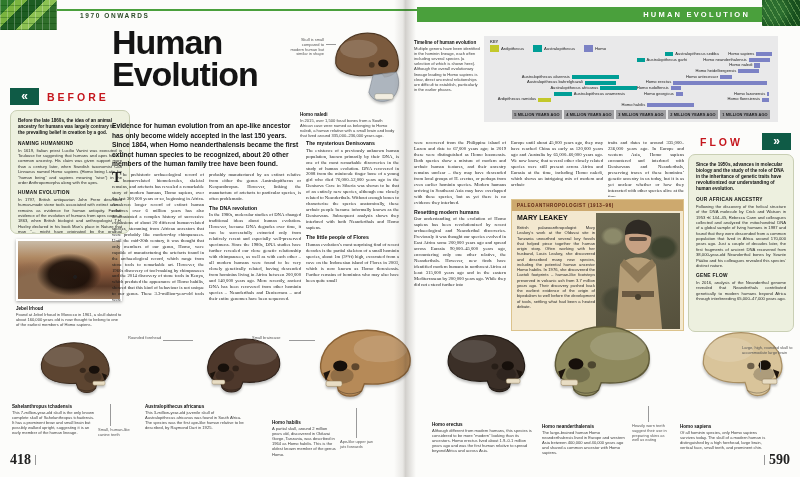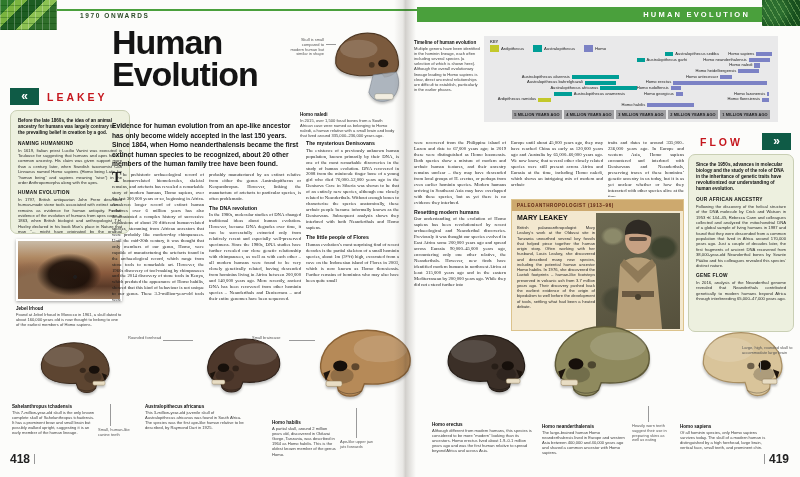--- a/index.html
+++ b/index.html
@@ -88,39 +88,39 @@
   .flip{transform:scaleX(-1);}
   .cr{stroke-width:1.5;}
   .s1 .cr{fill:#5d4531;stroke:#3a2a1e;} .s2 .cr{fill:#4e382b;stroke:#2e211a;}
   .s3 .cr{fill:#b68a58;stroke:#8a6236;} .s4 .cr{fill:#3b2f27;stroke:#241c16;}
   .s5 .cr{fill:#8f8a5e;stroke:#5f5a38;} .s6 .cr{fill:#d9c49a;stroke:#a98f62;}
   .sh1{fill:#fff;opacity:.14;} .sh2{fill:#000;opacity:.2;}
   .eye{fill:#17100b;} .eye2{fill:#17100b;opacity:.55;} .nose{fill:#1d140d;}
   .teeth{fill:#e8ddc4;stroke:#8f7a55;stroke-width:.6;}
   .jawline{fill:none;stroke:rgba(0,0,0,.35);stroke-width:1;}
 
-  .pagenum{font-size:12px;font-weight:bold;color:#222;}
+  .pagenum{font-size:14px;font-weight:bold;color:#222;font-family:Liberation Serif, serif;}
   .pn-bar{width:1px;height:10px;background:#999;}
 
   .fold{left:394px;top:0;width:22px;height:477px;
     background:linear-gradient(90deg,rgba(0,0,0,0) 0%,rgba(60,50,40,.10) 40%,rgba(60,50,40,.22) 52%,rgba(0,0,0,0) 100%);}
 </style>
 </head>
 <body>
 
 <div class="spread" data-interactable="false">
 
   <div class="abs deco-tl" data-interactable="false"></div>
   <div class="abs top-rule" data-interactable="false"></div>
   <div class="abs era-label" data-interactable="false">1970 ONWARDS</div>
   <div class="abs banner" data-interactable="false">HUMAN EVOLUTION</div>
   <div class="abs deco-tr" data-interactable="false"></div>
 
   <div class="abs chev-box" style="left:10px;top:88px;" data-interactable="false">«</div>
-  <div class="abs badge-label" style="left:47px;top:91px;" data-interactable="false">LEAKEY</div>
+  <div class="abs badge-label" style="left:47px;top:91px;" data-interactable="false">BEFORE</div>
 
   <div class="abs panel" style="left:10px;top:110px;width:120px;height:124px;" data-interactable="false">
     <div class="panel-intro" data-interactable="false">Before the late 1860s, the idea of an animal ancestry for humans was largely contrary to the prevailing belief in creation by a god.</div>
     <div class="panel-h" data-interactable="false">NAMING HUMANKIND</div>
     <div class="panel-p" data-interactable="false">In 1619, Italian priest Lucilio Vanini was executed in Toulouse for suggesting that humans and apes have a common ancestry. His claim was given support more than a century later, when Swedish taxonomist Carl Linnaeus named Homo sapiens (Homo being Latin for “human being” and sapiens meaning “wise”) in the order Anthropomorpha along with the apes.</div>
     <div class="panel-h" data-interactable="false">HUMAN EVOLUTION</div>
     <div class="panel-p" data-interactable="false">In 1797, British antiquarian John Frere described human-made stone tools associated with extinct animal remains as evidence for human antiquity. Further evidence of the evolution of humans from apes came in 1863, when British biologist and anthropologist T.H. Huxley declared in his book Man’s place in Nature that man “… might have originated by the gradual modification of a man-like ape”.</div>
   </div>
 
   <div class="abs photo-jebel" data-interactable="false"></div>
@@ -381,16 +381,16 @@
     <div class="cap-text" data-interactable="false">Of all hominin species, only Homo sapiens survives today. The skull of a modern human is distinguished by a high forehead, large brain, vertical face, small teeth, and prominent chin.</div>
   </div>
 
   <div class="abs fold" data-interactable="false"></div>
   <div class="abs" style="left:10px;top:452px;display:flex;gap:4px;align-items:center;" data-interactable="false">
     <span class="pagenum" data-interactable="false">418</span>
     <span class="pn-bar" data-interactable="false"></span>
   </div>
   <div class="abs" style="left:764px;top:452px;display:flex;gap:4px;align-items:center;" data-interactable="false">
     <span class="pn-bar" data-interactable="false"></span>
-    <span class="pagenum" data-interactable="false">419</span>
+    <span class="pagenum" data-interactable="false">590</span>
   </div>
 
 </div>
 
 </body></html>

